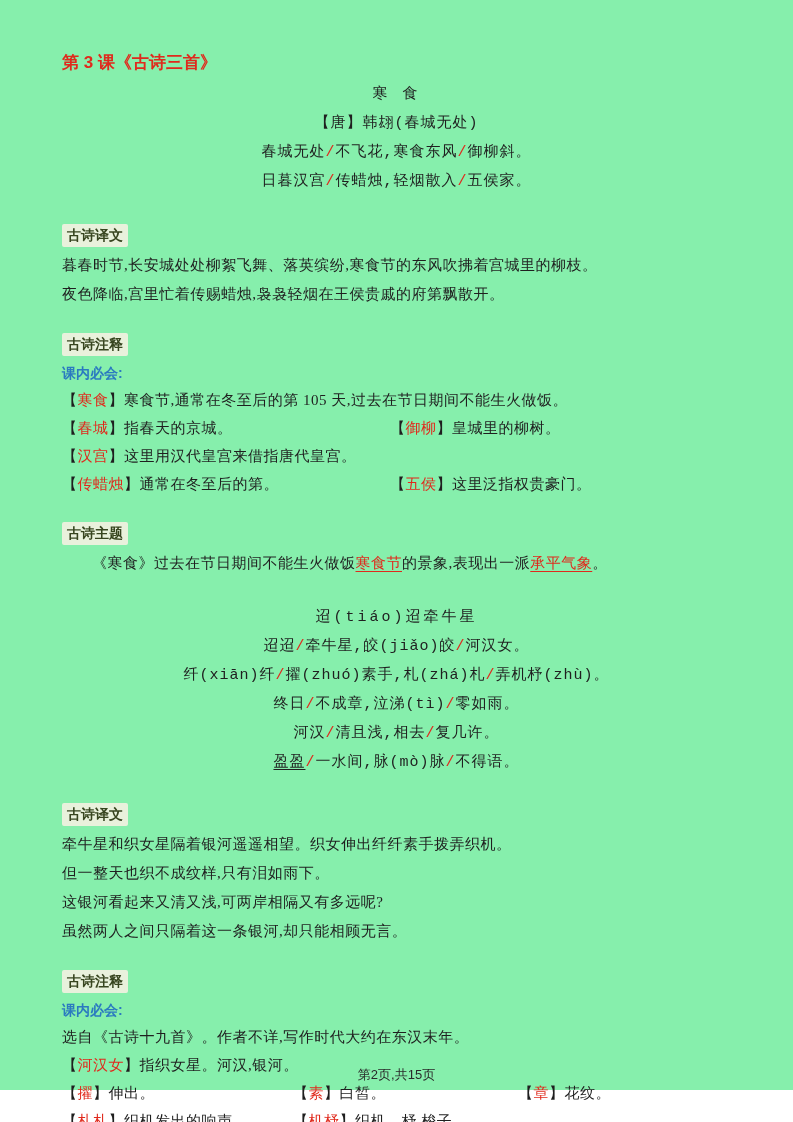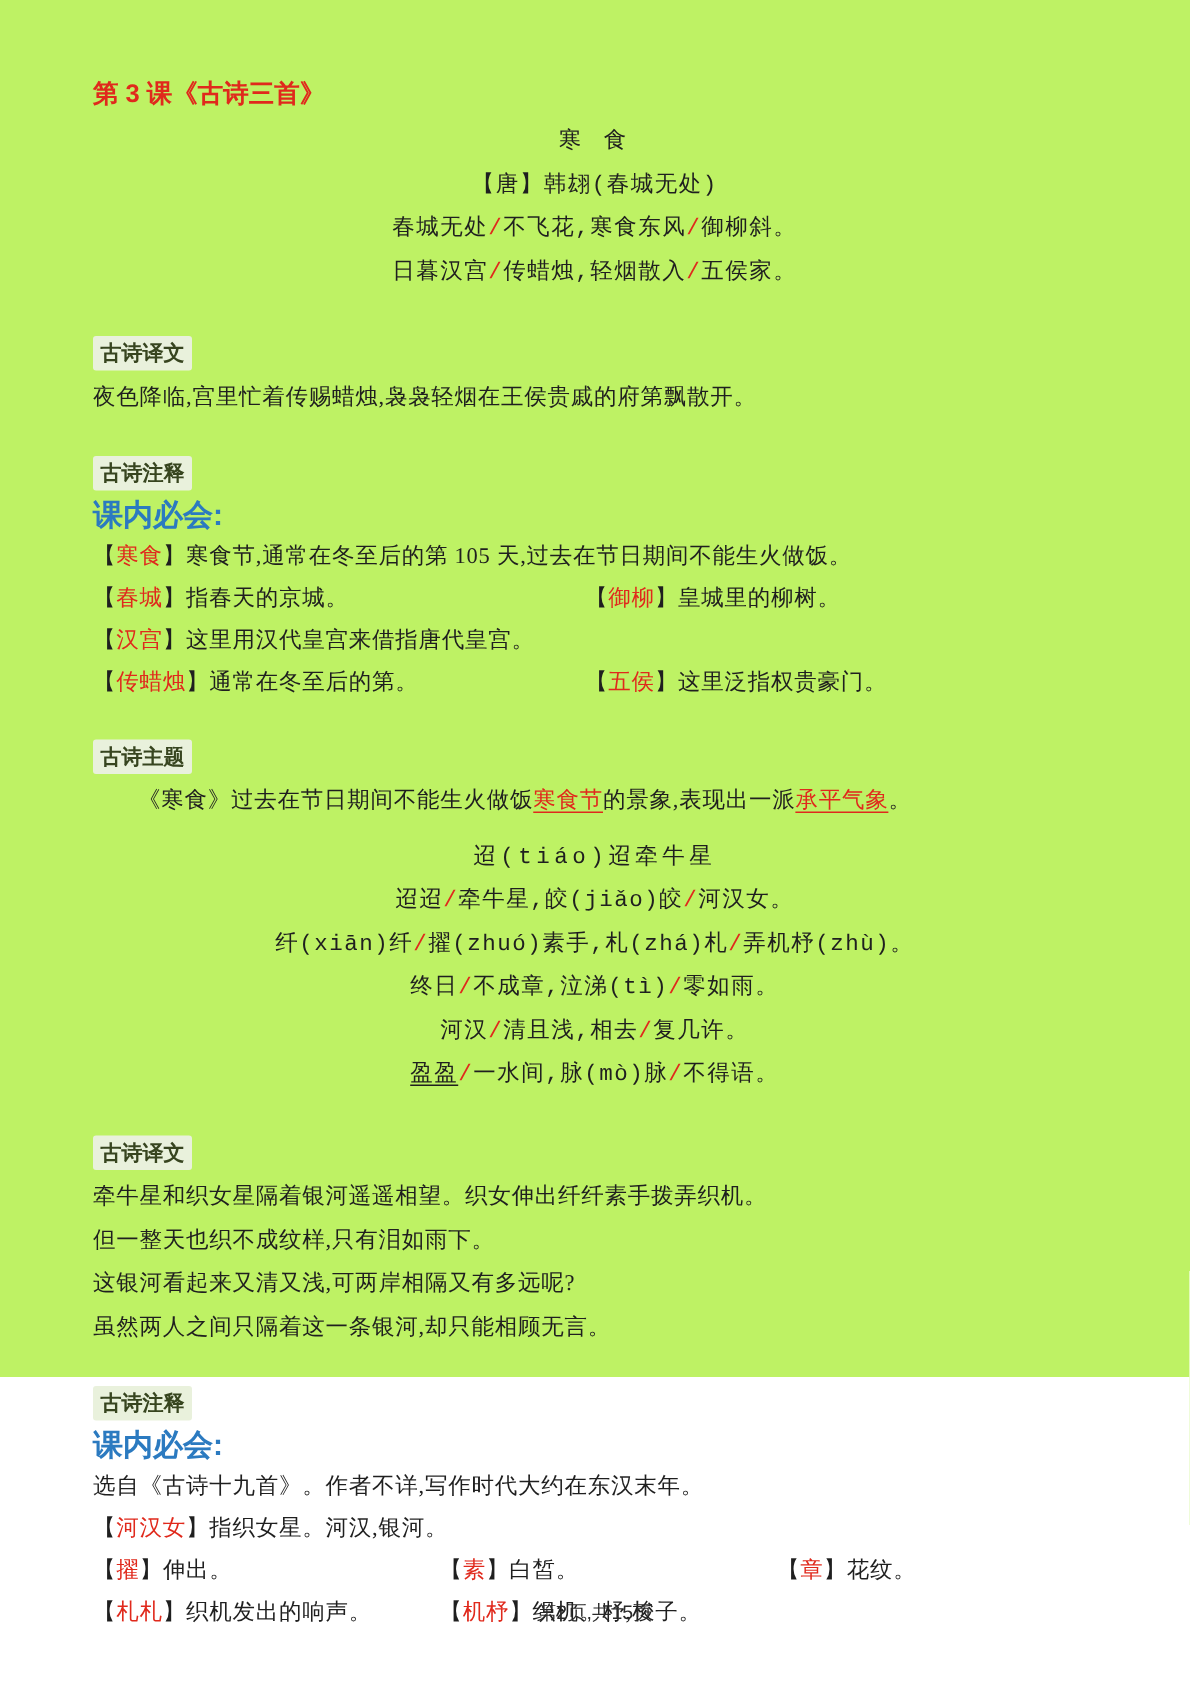--- a/index.html
+++ b/index.html
@@ -6,44 +6,44 @@
     --accent-red:#e0291c;
     --section-bg:#e9f1dc;
     --section-text:#37451f;
     --label-blue:#2b7ac0;
     --ink:#1f1f1f;
   }
   *{margin:0;padding:0;box-sizing:border-box;}
   html,body{background:#fff;}
   body{width:793px;height:1122px;position:relative;overflow:hidden;
        font-family:"Liberation Serif","DejaVu Serif",serif;color:var(--ink);}
-  .page{width:793px;height:918px;position:relative;background:#bef264;}
+  .page{width:793px;height:1090px;position:relative;background:#86efac;}
   .content{padding:52px 62px 0 62px;}
 
   .doc-title{font-family:"Liberation Sans","DejaVu Sans",sans-serif;
     font-size:17px;line-height:22px;font-weight:700;color:var(--accent-red);}
 
   .poem-block{margin-top:6px;text-align:center;}
-  .poem-block.second{margin-top:8px;}
+  .poem-block.second{margin-top:25px;}
   .poem-line{font-size:15px;line-height:29px;letter-spacing:1px;font-family:Liberation Mono, monospace;}
   .poem-title{letter-spacing:3px;}
 
   .sec-h{display:inline-block;margin-top:10px;background:var(--section-bg);
     color:var(--section-text);font-family:"Liberation Sans","DejaVu Sans",sans-serif;
     font-weight:700;font-size:14px;line-height:23px;height:23px;padding:0 5px;border-radius:2px;}
   .sec-h.tight{margin-top:6px;text-align:center;}
   .sec-h.loose{margin-top:8px;}
 
   .para-group{margin-top:4px;}
   .body-line{font-size:15px;line-height:29px;letter-spacing:0.5px;}
   .body-line.compact{line-height:28px;}
   .theme-line{margin-top:4px;text-indent:2em;}
 
   .must-know{margin-top:4px;font-family:"Liberation Sans","DejaVu Sans",sans-serif;
-    font-weight:700;font-size:20px;line-height:26px;color:var(--label-blue);}
+    font-weight:700;font-size:14px;line-height:26px;color:var(--label-blue);}
 
   .row2{display:grid;grid-template-columns:328px 1fr;}
   .row3{display:grid;grid-template-columns:231px 225px 1fr;}
 
   .seg-sl{color:var(--accent-red);}
   .seg-r{color:var(--accent-red);}
   .seg-ru{color:var(--accent-red);text-decoration:underline;text-underline-offset:3px;
     text-decoration-color:var(--accent-red);}
   .seg-u{text-decoration:underline;text-underline-offset:3px;}
 
@@ -61,20 +61,21 @@
     <section class="poem-block">
       <div class="poem-line poem-title">寒 食</div>
       <div class="poem-line">【唐】韩翃(春城无处)</div>
       <div class="poem-line"><span class="seg-n">春城无处</span><span class="seg-sl">/</span><span class="seg-n">不飞花,寒食东风</span><span class="seg-sl">/</span><span class="seg-n">御柳斜。</span></div>
       <div class="poem-line"><span class="seg-n">日暮汉宫</span><span class="seg-sl">/</span><span class="seg-n">传蜡烛,轻烟散入</span><span class="seg-sl">/</span><span class="seg-n">五侯家。</span></div>
     </section>
 
     <br>
     <div class="sec-h">古诗译文</div>
     <div class="para-group">
+      <p class="body-line">暮春时节,长安城处处柳絮飞舞、落英缤纷,寒食节的东风吹拂着宫城里的柳枝。</p>
       <p class="body-line">夜色降临,宫里忙着传赐蜡烛,袅袅轻烟在王侯贵戚的府第飘散开。</p>
     </div>
 
     <br>
     <div class="sec-h tight">古诗注释</div>
     <div class="must-know">课内必会:</div>
     <div>
       <p class="body-line compact"><span class="seg-n">【</span><span class="seg-r">寒食</span><span class="seg-n">】寒食节,通常在冬至后的第 105 天,过去在节日期间不能生火做饭。</span></p>
       <div class="row2">
         <p class="body-line compact"><span class="seg-n">【</span><span class="seg-r">春城</span><span class="seg-n">】指春天的京城。</span></p>

